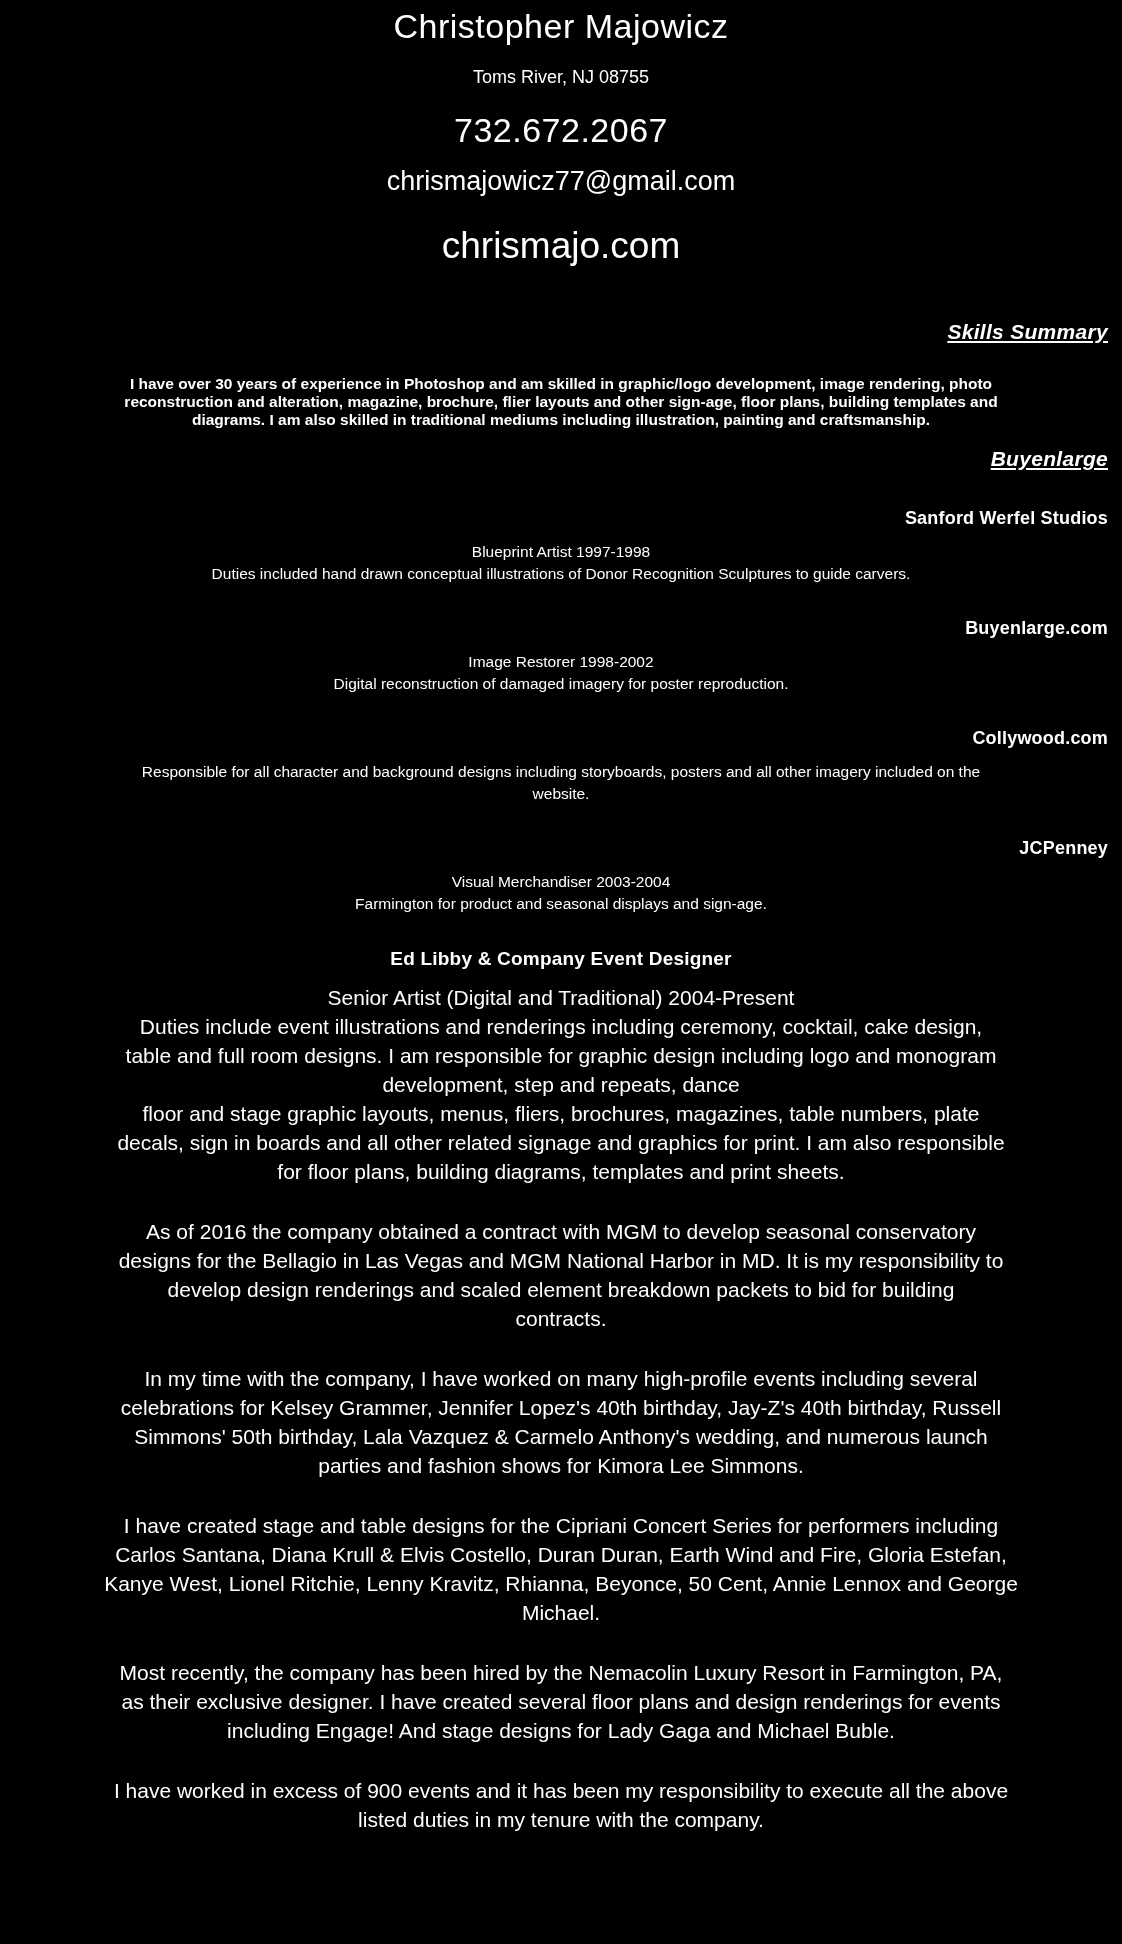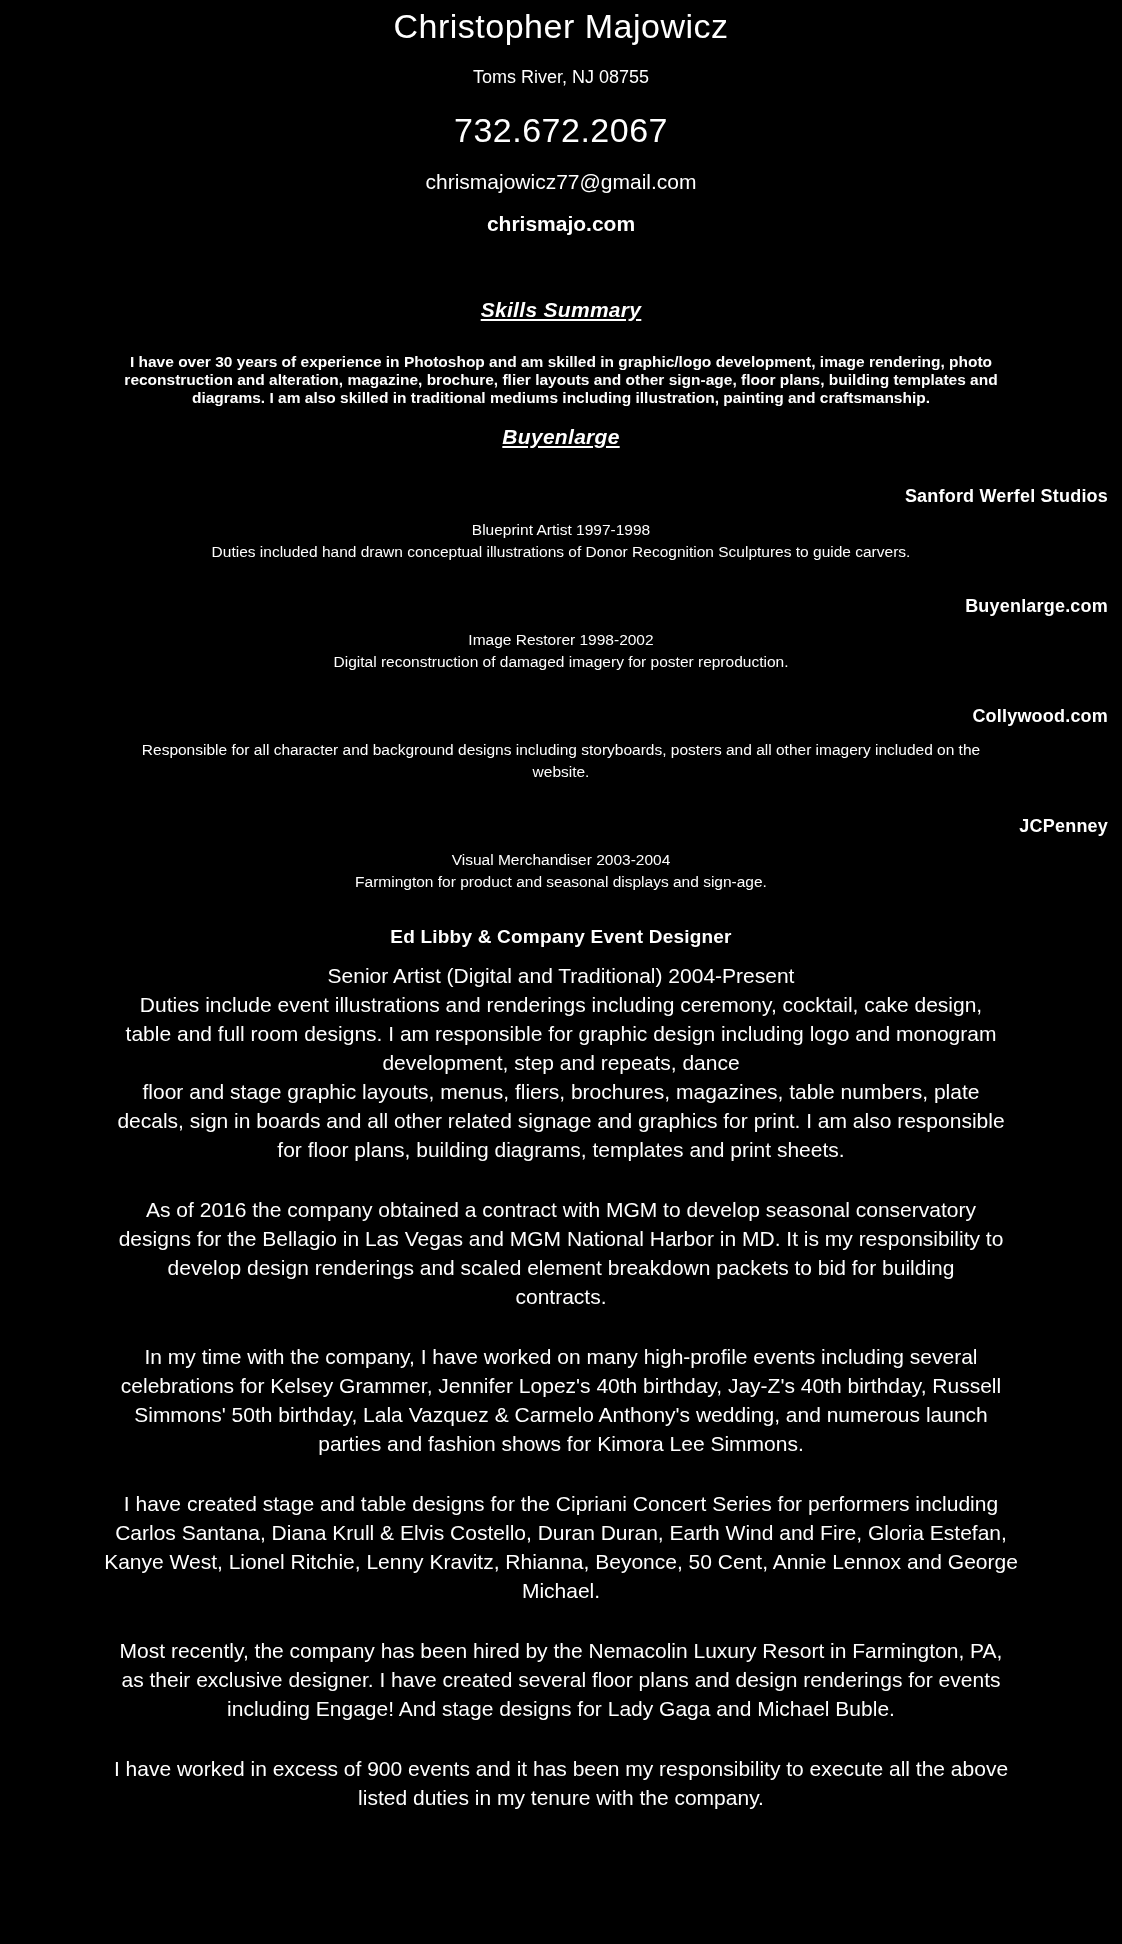--- a/index.html
+++ b/index.html
@@ -13,32 +13,33 @@
     font-family: "Liberation Sans", sans-serif;
     text-align: center;
     overflow: hidden;
   }
   .doc { padding: 6px 14px 0; }
 
   
   .name     { font-size: 34px; font-weight: 400; line-height: 41px; margin-bottom: 18px; letter-spacing: .5px; }
   .location { font-size: 18px; font-weight: 400; line-height: 25px; margin-bottom: 20px; }
   .phone    { font-size: 34px; font-weight: 400; line-height: 41px; margin-bottom: 14px; letter-spacing: .5px; }
-  .email    { font-size: 21px; font-weight: 400; line-height: 33px; margin-bottom: 9px; }
-  .website  { font-size: 21px; font-weight: 700; line-height: 33px; margin-bottom: 56px; }
+  .email    { font-size: 27px; font-weight: 400; line-height: 33px; margin-bottom: 31px; }
+  .website  { font-size: 37px; font-weight: 400; line-height: 33px; margin-bottom: 56px; }
 
   
   .section-heading {
     font-size: 21px;
     font-style: italic;
     font-weight: 700;
     line-height: 27px;
     text-decoration: underline;
     margin-bottom: 30px;
     letter-spacing: .3px;
+    text-align: right;
   }
 
   .skills-body {
     font-size: 15.5px;
     font-weight: 700;
     line-height: 18px;
     white-space: pre-line;
     margin-bottom: 16px;
   }
 

